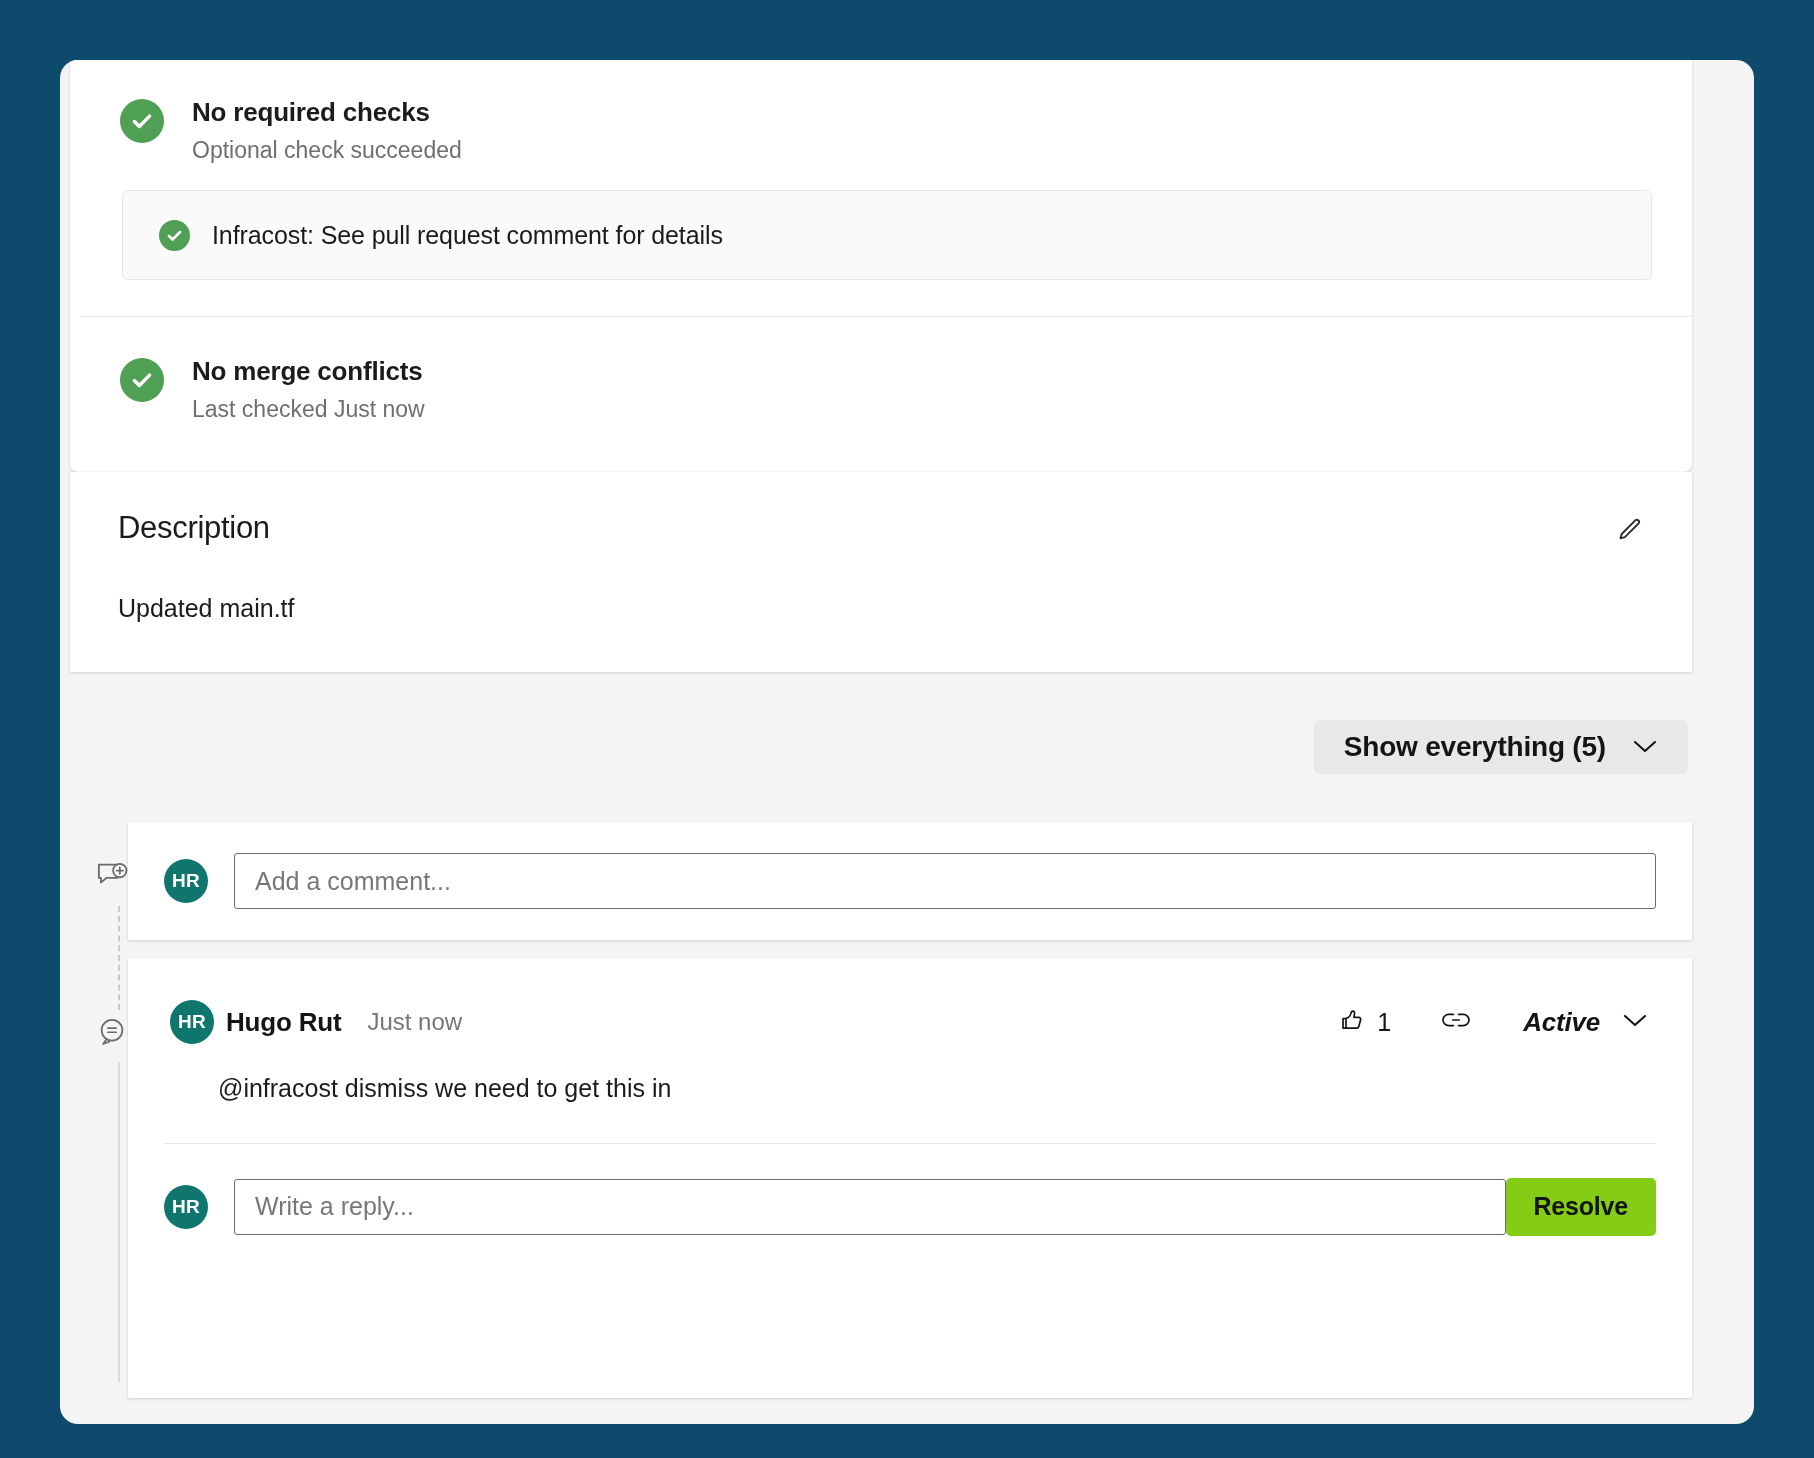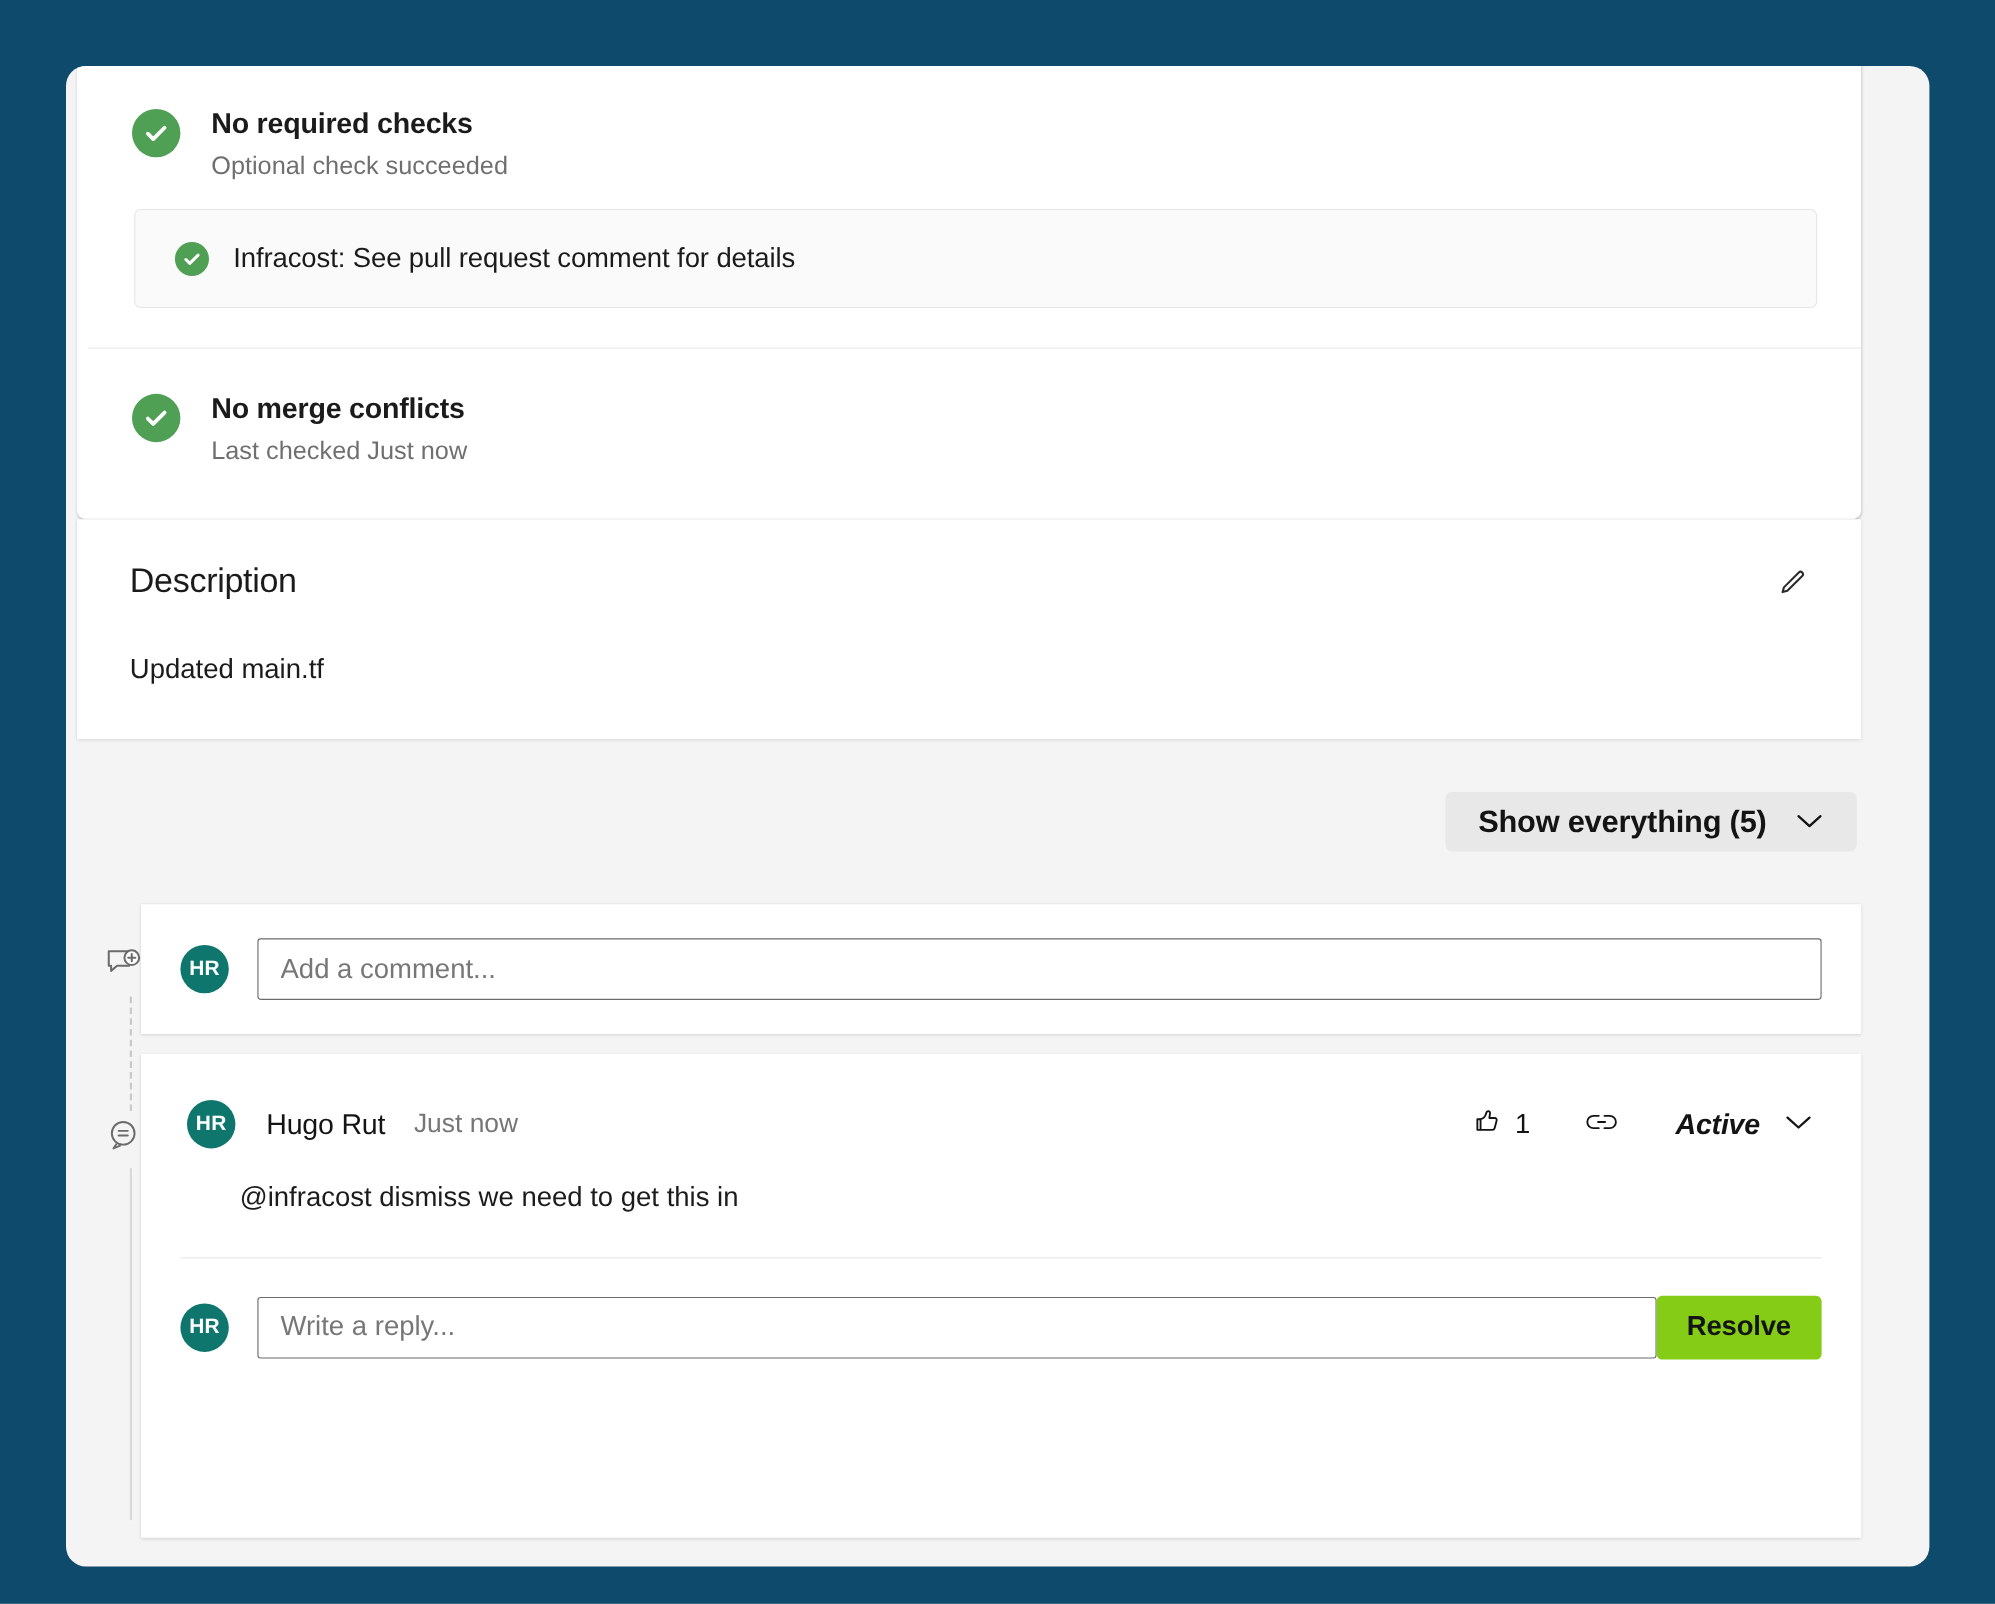--- a/index.html
+++ b/index.html
@@ -278,23 +278,23 @@
   }
 
   .thread-head {
     display: flex;
     align-items: center;
     padding: 42px 40px 0 42px;
   }
 
   .thread-author {
     font-size: 26px;
-    font-weight: 400;
+    font-weight: 700;
     color: #141414;
-    margin-left: 28px;
+    margin-left: 12px;
     letter-spacing: -0.2px;
   }
 
   .thread-time {
     font-size: 24px;
     color: #767676;
     margin-left: 26px;
   }
 
   .thread-actions {

